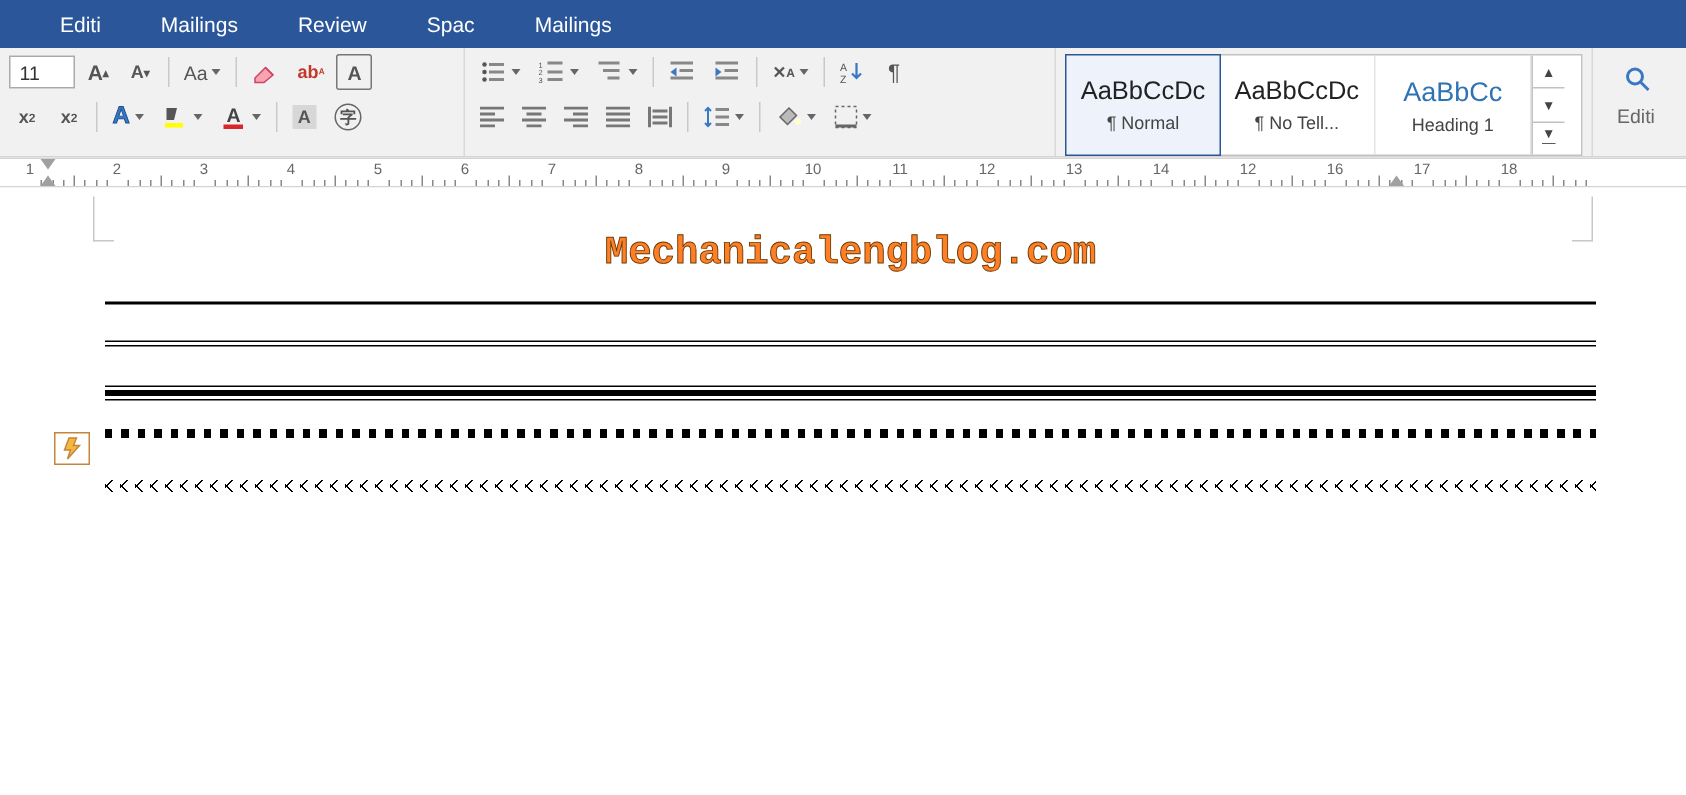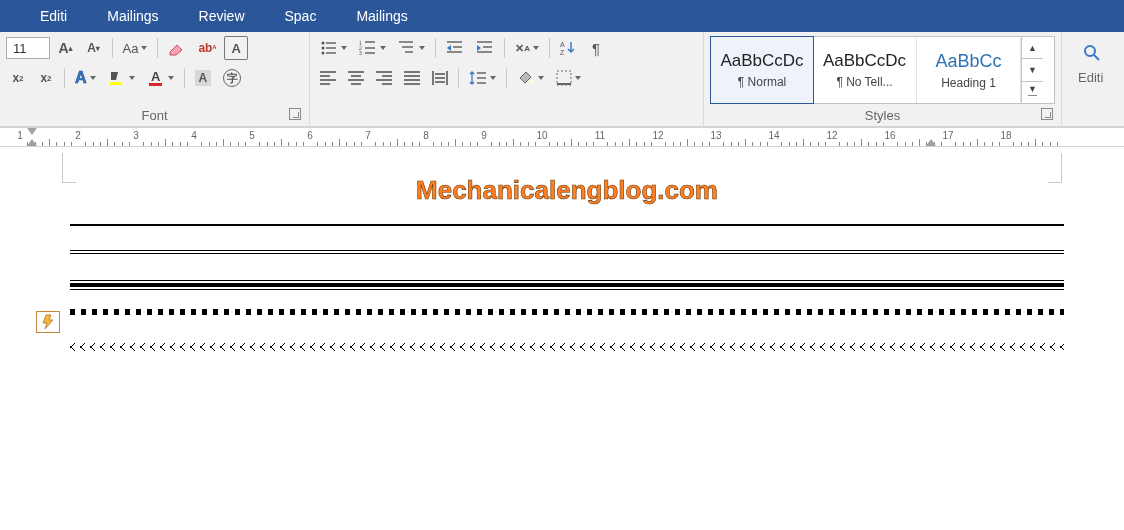--- a/index.html
+++ b/index.html
@@ -232,21 +232,21 @@
   .margin-guide.left{ left:62px; top:6px;}
   .margin-guide.right{ right:62px; top:6px; border-left:none; border-right:1px solid #c8c8c8;}
   .watermark{
     text-align:center;
     font-size:26px;
     font-weight:700;
     color:#ff7f27;
     -webkit-text-stroke: 0.6px #6a3a00;
     text-shadow: 1px 1px 0 #fff;
     margin-bottom:0;
-    font-family: Liberation Sans, sans-serif;
+    font-family: Liberation Mono, monospace;
   }
   .hr1{ border-top:2px solid #000; margin:18px 0;}
   .hr2{ border-top:1px solid #000; border-bottom:1px solid #000; height:4px; margin:24px 0;}
   .hr3{ border-top:1px solid #000; margin:26px 0; position:relative;}
   .hr3::before{content:"";position:absolute;left:0;right:0;top:2px;border-top:4px solid #000;}
   .hr3::after{content:"";position:absolute;left:0;right:0;top:8px;border-top:1px solid #000;}
   .hr4{
     height:6px;
     background:
       repeating-linear-gradient(to right,#000 0 5px, transparent 5px 11px);
@@ -347,24 +347,20 @@
           </div>
           <div class="mini-sep"></div>
           <div class="btn">
             <span class="ic" style="background:#d7d7d7;padding:1px 4px;font-weight:700">A</span>
           </div>
           <div class="btn">
             <span class="ic" style="border:1.5px solid #666;border-radius:50%;width:18px;height:18px;font-size:11px;font-weight:700">字</span>
           </div>
         </div>
       </div>
-      <div class="group-label-row">
-        <span>Font</span>
-        <span class="dlglaunch"></span>
-      </div>
     </div>
 
     <div class="group" style="width:394px">
       <div class="group-body">
         <div class="row">
           <div class="btn">
             <span class="ic">
               <svg width="18" height="16" viewBox="0 0 18 16">
                   <circle cx="3" cy="3" r="1.5" fill="#555"></circle>
                   <rect x="6" y="2" width="10" height="2" fill="#888"></rect>
@@ -546,24 +542,20 @@
                 <span style="font-size:9px">▲</span>
               </div>
             <div>
                 <span style="font-size:9px">▼</span>
               </div>
             <div>
                 <span style="font-size:9px;line-height:6px">▼<br>—</span>
               </div>
           </div>
         </div>
-      </div>
-      <div class="group-label-row">
-        <span>Styles</span>
-        <span class="dlglaunch"></span>
       </div>
     </div>
 
     <div class="group" style="border-right:none">
       <div class="editing">
         <div class="btn" style="height:auto;flex-direction:row">
           <span class="ic">
             <svg width="20" height="20" viewBox="0 0 20 20">
                 <circle cx="8" cy="8" r="5" fill="none" stroke="#3b78c3" stroke-width="2"></circle>
                 <line x1="12" y1="12" x2="17" y2="17" stroke="#3b78c3" stroke-width="2"></line>

